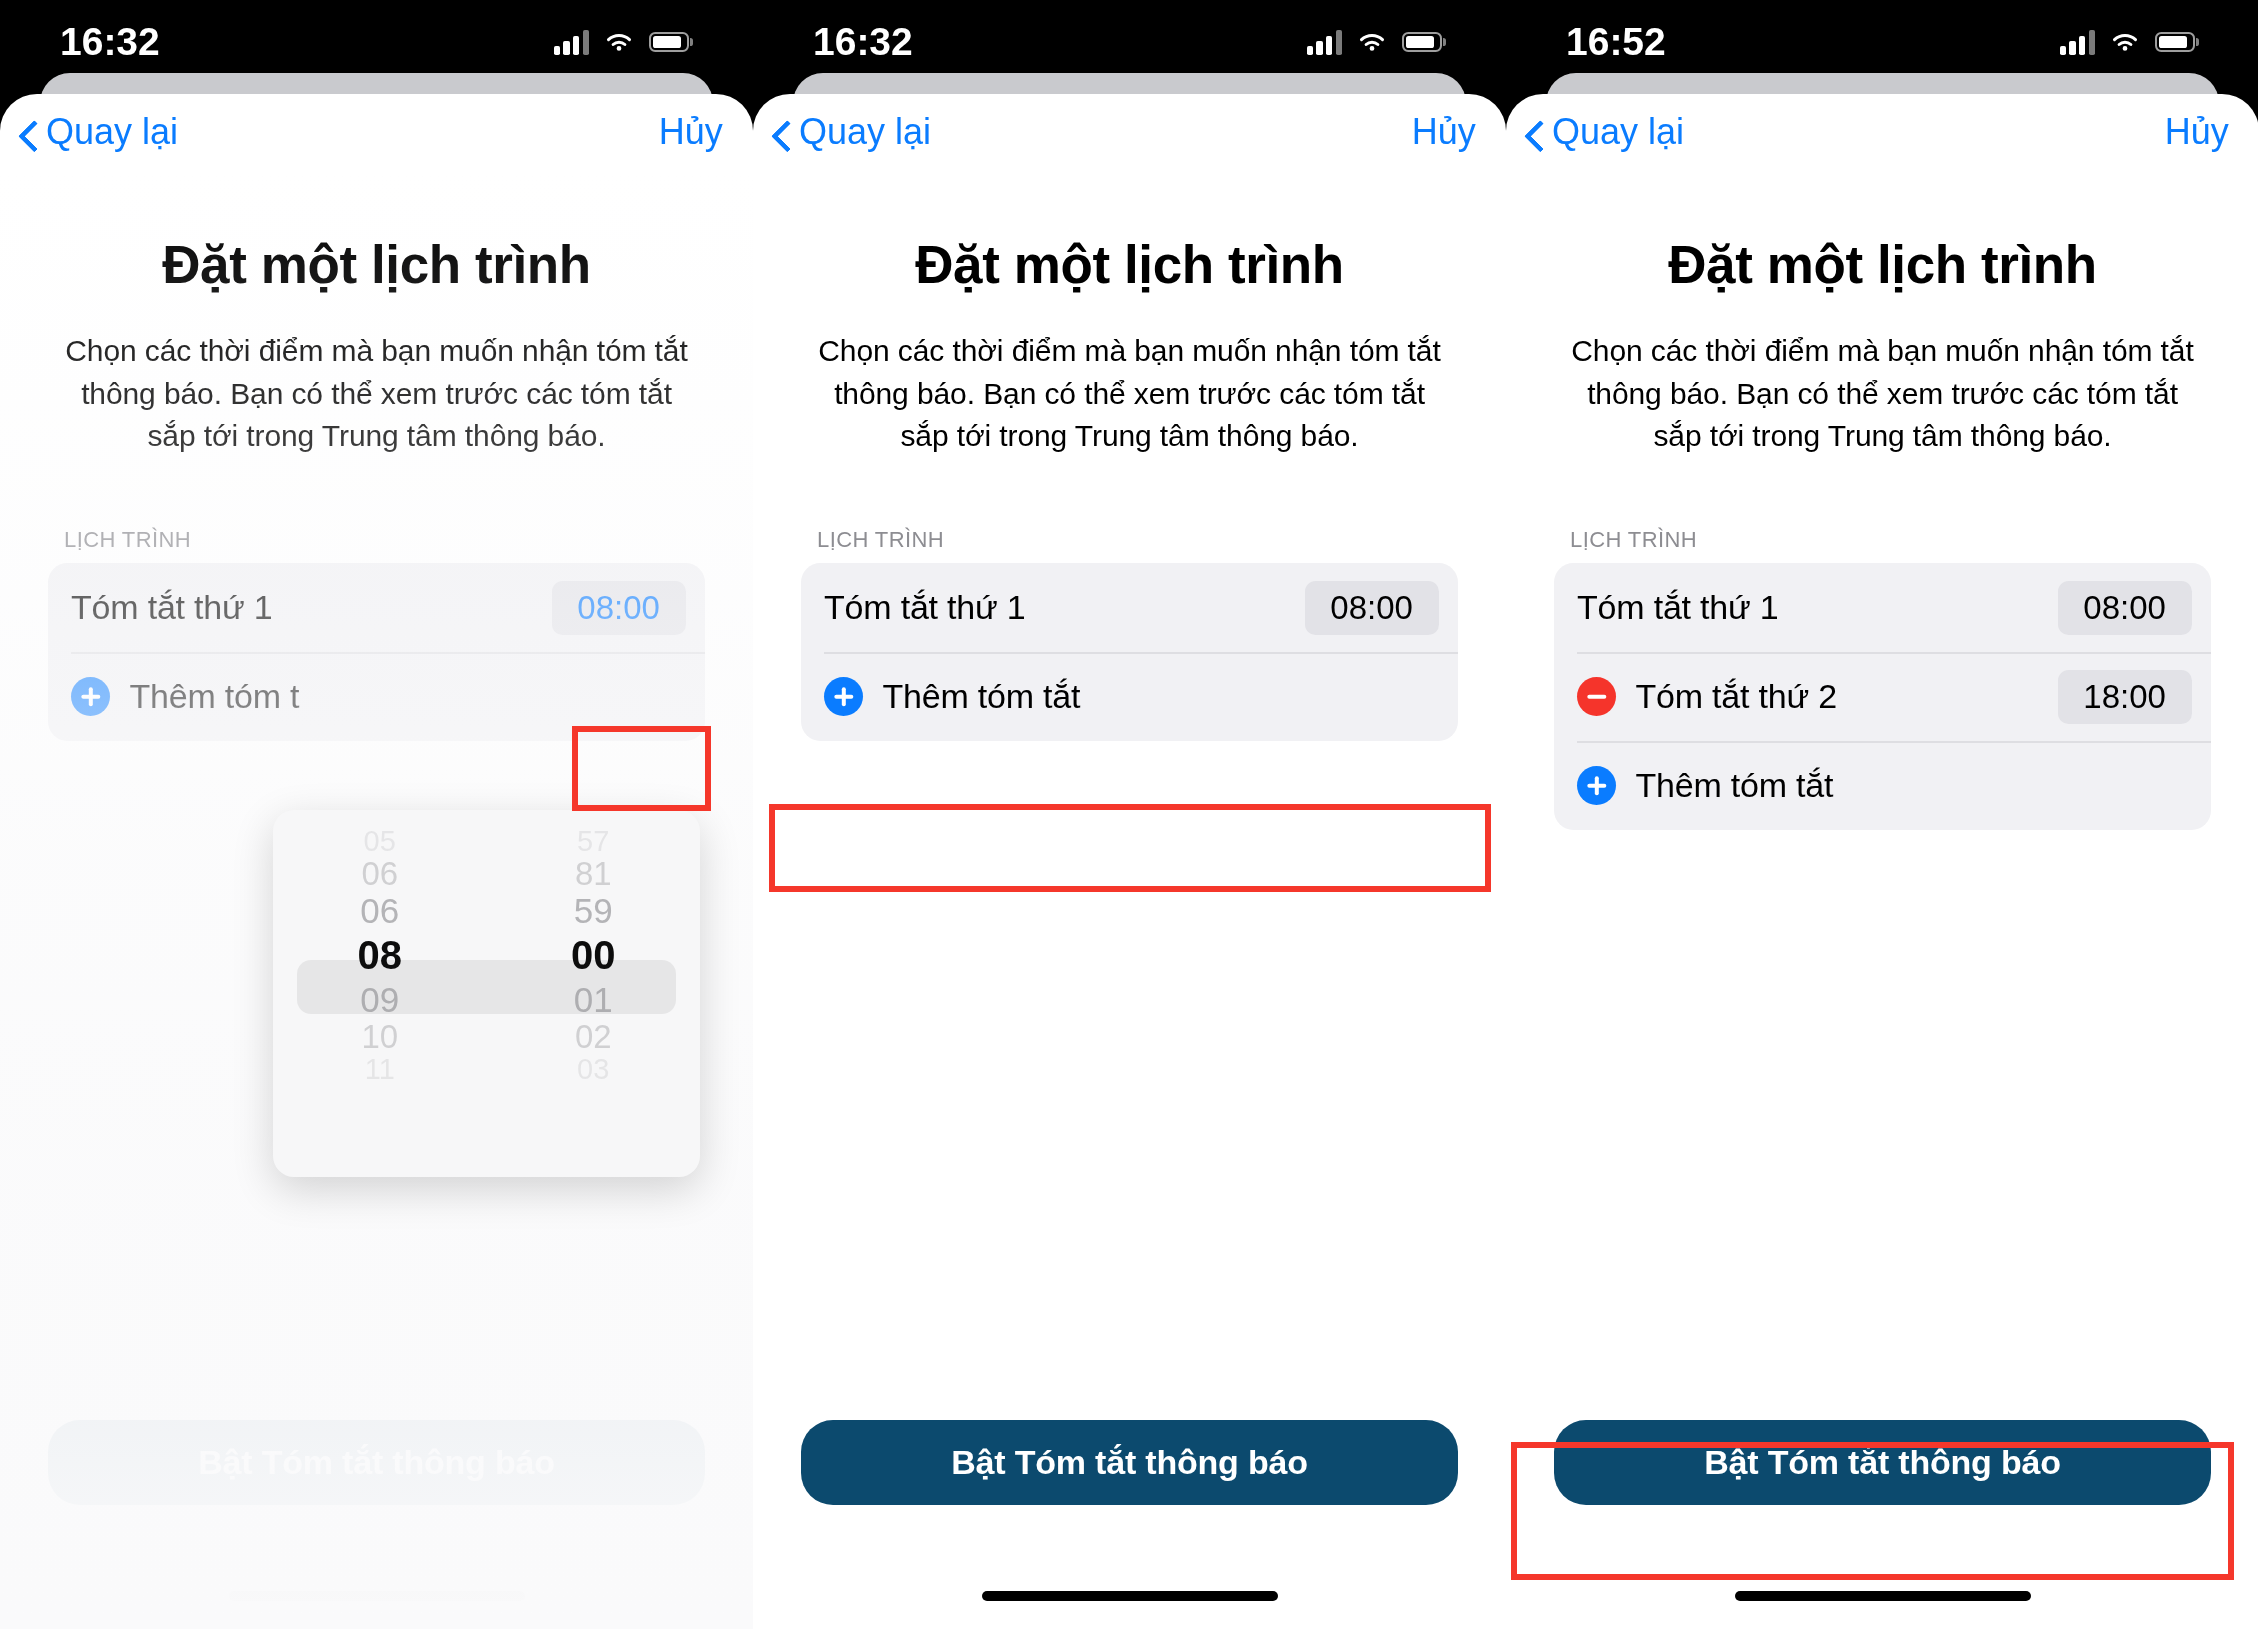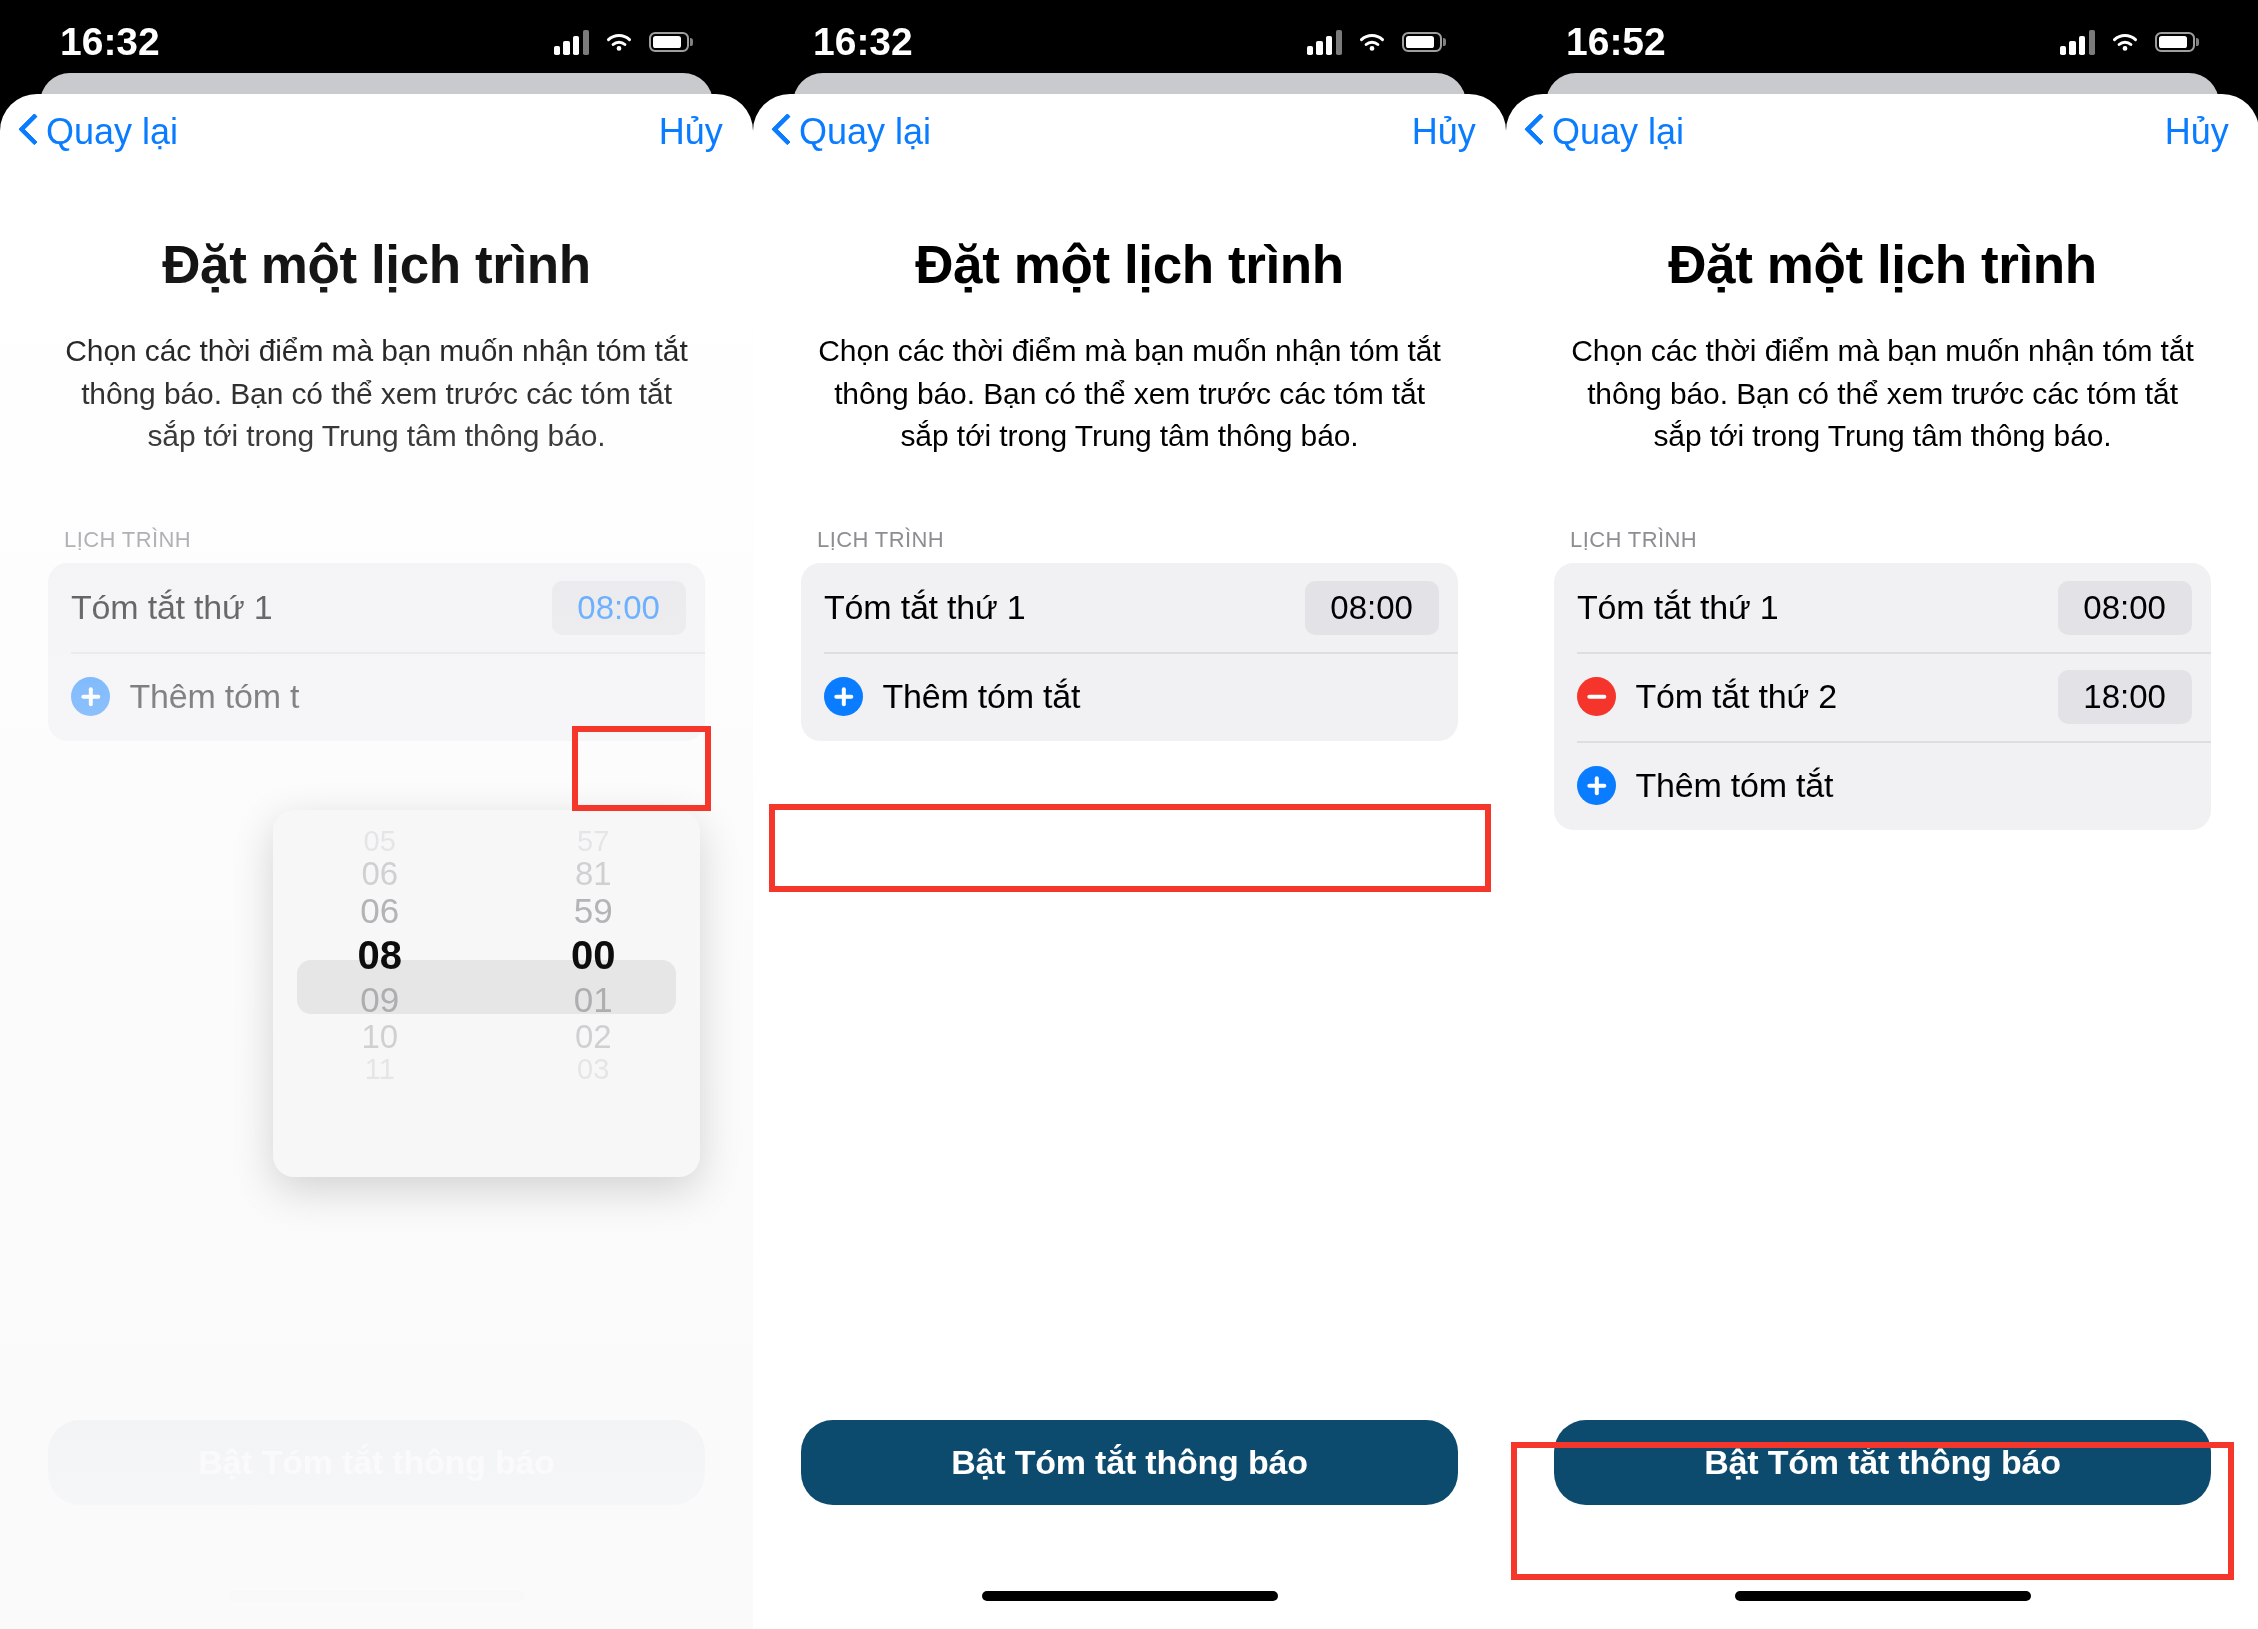--- a/index.html
+++ b/index.html
@@ -54,21 +54,21 @@
   .sheet {
     position:absolute; top:94px; left:0; right:0; bottom:0;
     background:#fff; border-radius:37px 37px 0 0; overflow:hidden;
   }
 
   
   .navbar {
     position:relative; height:76px; display:flex; align-items:center;
     justify-content:space-between; padding:0 25px 0 17.6px;
   }
-  .nav-back { display:flex; align-items:flex-start; gap:5.3px; cursor:pointer; }
+  .nav-back { display:flex; align-items:flex-end; gap:5.3px; cursor:pointer; }
   .chev { width:23px; height:35px; position:relative; flex:0 0 auto; }
   .chev::before {
     content:""; position:absolute; left:5.3px; top:50%;
     width:17.6px; height:17.6px; border-left:5.3px solid #0a7cff; border-bottom:5.3px solid #0a7cff;
     transform:translateY(-50%) rotate(45deg); border-radius:1.8px;
   }
   .nav-label { color:#0a7cff; font-size:36px; }
   .nav-cancel { color:#0a7cff; font-size:36px; cursor:pointer; padding-right:5.3px; }
 
   

